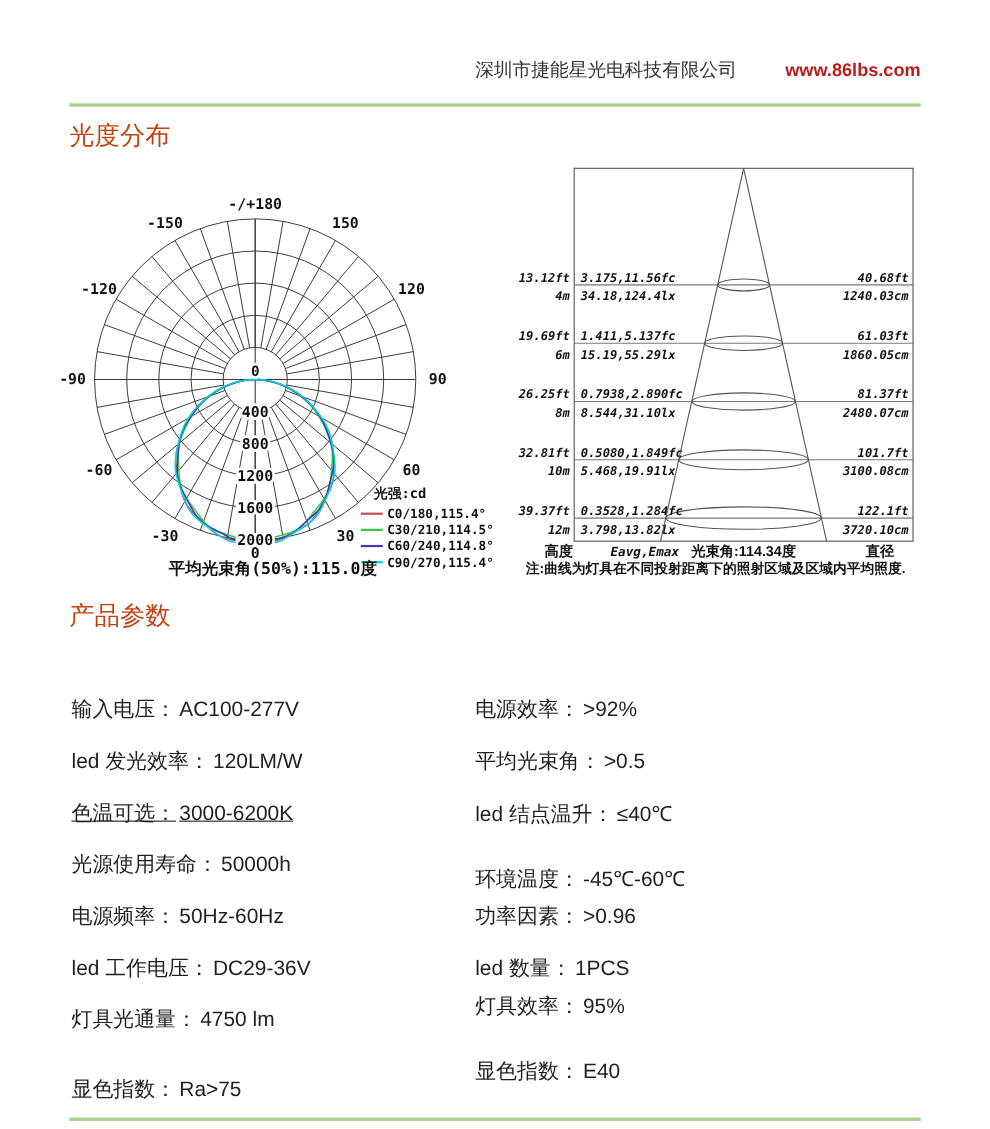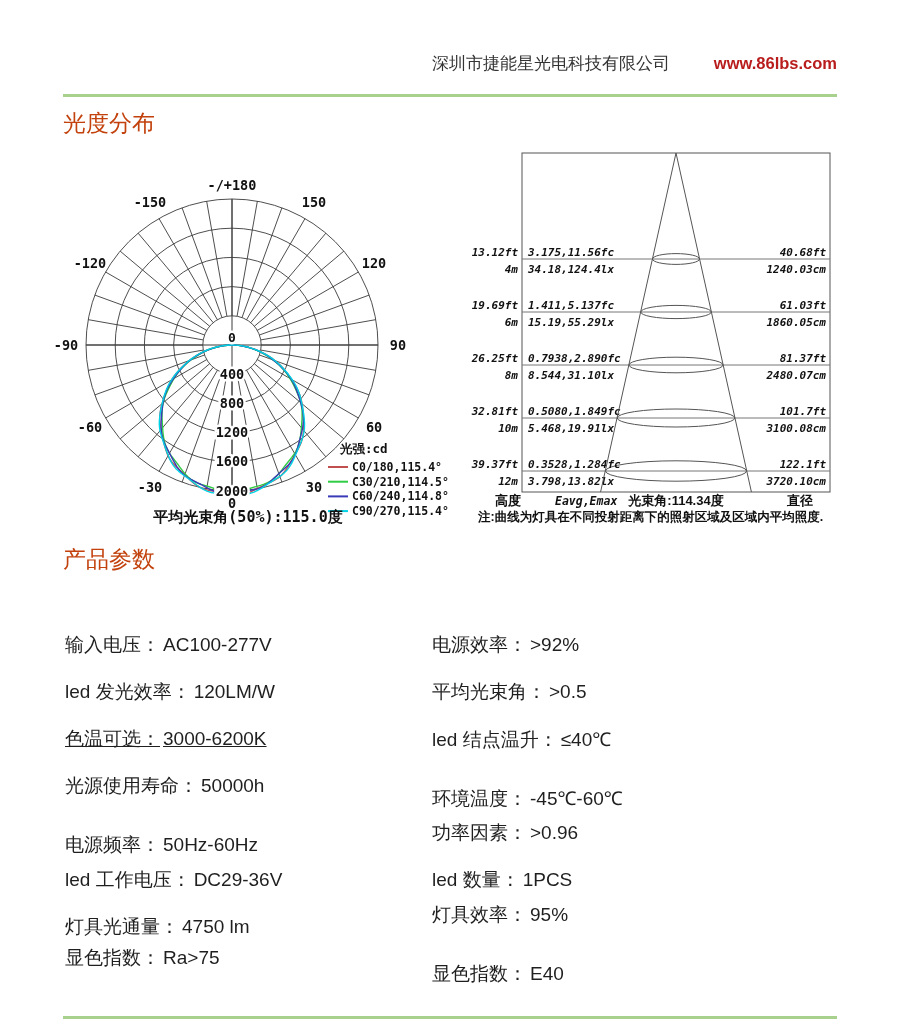--- a/index.html
+++ b/index.html
@@ -167,24 +167,24 @@
       <text x="8" y="381" text-anchor="start" font-family="&quot;Liberation Sans&quot;, sans-serif" font-size="12.5" font-weight="bold" font-style="normal" fill="#111">注:曲线为灯具在不同投射距离下的照射区域及区域内平均照度.</text>
     </svg>
 
   <h2 class="sec sec2">产品参数</h2>
 
   <div id="params-left" class="params col-left">
       <div class="param-row" style="top: 0px;"><span>输入电压：</span><span class="param-value">AC100-277V</span></div>
       <div class="param-row" style="top: 47px;"><span>led 发光效率：</span><span class="param-value">120LM/W</span></div>
       <div class="param-row" style="top: 94px; text-decoration: underline;"><span>色温可选：</span><span class="param-value">3000-6200K</span></div>
       <div class="param-row" style="top: 141px;"><span>光源使用寿命：</span><span class="param-value">50000h</span></div>
-      <div class="param-row" style="top: 188px; margin-top: 12px;"><span>电源频率：</span><span class="param-value">50Hz-60Hz</span></div>
+      <div class="param-row" style="top: 188px;"><span>电源频率：</span><span class="param-value">50Hz-60Hz</span></div>
       <div class="param-row" style="top: 235px;"><span>led 工作电压：</span><span class="param-value">DC29-36V</span></div>
       <div class="param-row" style="top: 282px;"><span>灯具光通量：</span><span class="param-value">4750 lm</span></div>
-      <div class="param-row" style="top: 313px; text-align: center;"><span>显色指数：</span><span class="param-value">Ra&gt;75</span></div>
+      <div class="param-row" style="top: 345px; text-align: center;"><span>显色指数：</span><span class="param-value">Ra&gt;75</span></div>
     </div>
   <div id="params-right" class="params col-right">
       <div class="param-row" style="top: 0px;"><span>电源效率：</span><span class="param-value">&gt;92%</span></div>
       <div class="param-row" style="top: 47px;"><span>平均光束角：</span><span class="param-value">&gt;0.5</span></div>
       <div class="param-row" style="top: 94px;"><span>led 结点温升：</span><span class="param-value">≤40℃</span></div>
       <div class="param-row" style="top: 153px;"><span>环境温度：</span><span class="param-value">-45℃-60℃</span></div>
       <div class="param-row" style="top: 188px;"><span>功率因素：</span><span class="param-value">&gt;0.96</span></div>
       <div class="param-row" style="top: 235px;"><span>led 数量：</span><span class="param-value">1PCS</span></div>
       <div class="param-row" style="top: 270px;"><span>灯具效率：</span><span class="param-value">95%</span></div>
       <div class="param-row" style="top: 329px;"><span>显色指数：</span><span class="param-value">E40</span></div>

